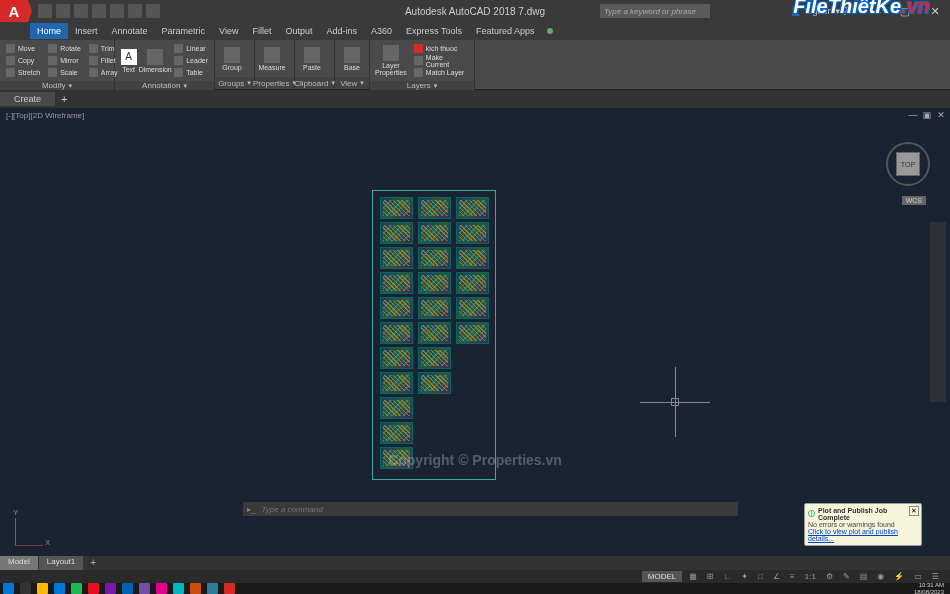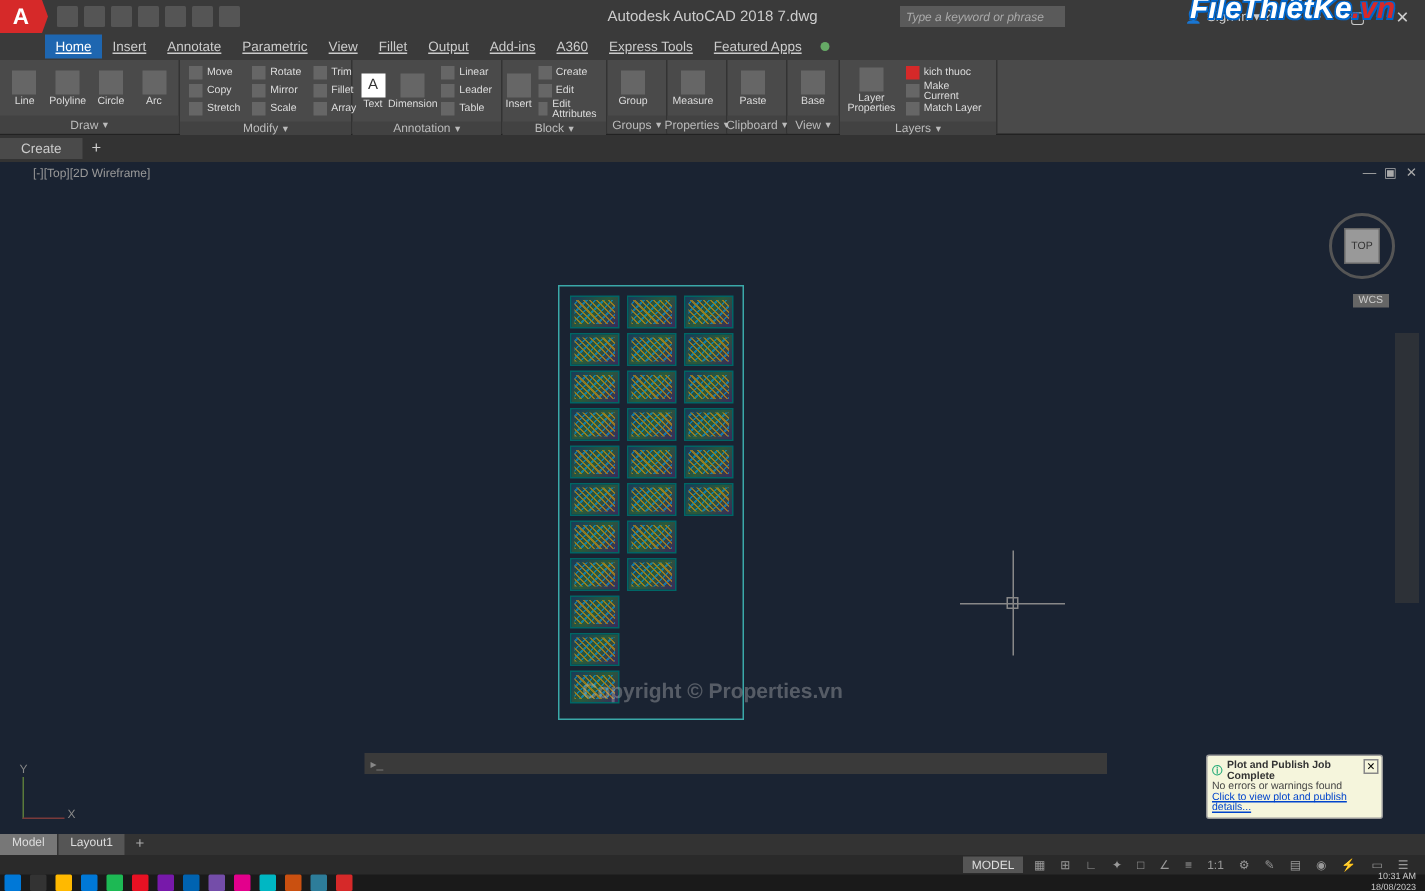--- a/index.html
+++ b/index.html
@@ -12,21 +12,21 @@
 .qat { display: flex; gap: 4px; padding-left: 10px; }
 .qat-btn { width: 14px; height: 14px; background: #555; border-radius: 1px; cursor: pointer; }
 .title-text { color: #ccc; font-size: 10px; position: absolute; left: 50%; transform: translateX(-50%); }
 .search-box { position: absolute; right: 240px; width: 110px; height: 14px; background: #5a5a5a; font-size: 8px; color: #aaa; padding: 0 4px; display: flex; align-items: center; font-style: italic; }
 .signin { position: absolute; right: 110px; color: #ccc; font-size: 9px; display: flex; align-items: center; gap: 3px; }
 .win-controls { position: absolute; right: 0; display: flex; }
 .win-btn { width: 30px; height: 22px; color: #ccc; font-size: 11px; display: flex; align-items: center; justify-content: center; cursor: pointer; }
 
 
 .menu-tabs { height: 18px; background: #3a3a3a; display: flex; align-items: center; padding-left: 30px; }
-.menu-tab { color: #ccc; font-size: 9px; padding: 3px 7px; cursor: pointer; text-decoration: underline; }
+.menu-tab { color: #ccc; font-size: 9px; padding: 3px 7px; cursor: pointer; }
 .menu-tab.active { background: #1e66b0; color: #fff; }
 .panel-dot { width: 6px; height: 6px; border-radius: 50%; background: #6a6; margin-left: 6px; }
 
 
 .ribbon { height: 50px; background: #4a4a4a; display: flex; border-bottom: 1px solid #222; }
 .ribbon-panel { border-right: 1px solid #333; display: flex; flex-direction: column; position: relative; }
 .panel-body { flex: 1; display: flex; padding: 2px; }
 .panel-label { height: 12px; background: #424242; color: #bbb; font-size: 8px; text-align: center; display: flex; align-items: center; justify-content: center; gap: 3px; }
 .panel-label::after { content: '▾'; font-size: 7px; }
 .big-btn { display: flex; flex-direction: column; align-items: center; justify-content: center; width: 30px; color: #ddd; font-size: 7px; gap: 1px; cursor: pointer; }
@@ -36,21 +36,21 @@
 .small-btn .micon { width: 9px; height: 9px; background: #666; }
 .layer-swatch { width: 80px; height: 11px; background: #333; color: #ccc; font-size: 7px; padding: 0 3px; display: flex; align-items: center; }
 .layer-color { width: 8px; height: 8px; background: cyan; margin-right: 3px; }
 
 
 .file-tabs { height: 18px; background: #333; display: flex; align-items: center; }
 .file-tab { background: #4a4a4a; color: #ccc; font-size: 9px; padding: 2px 14px; cursor: pointer; }
 .file-tab-plus { color: #ccc; padding: 2px 6px; font-size: 11px; cursor: pointer; }
 
 
-.viewport-header { height: 14px; background: #1a2332; color: #999; font-size: 8px; padding: 0 22px; display: flex; align-items: center; position: relative; }
+.viewport-header { height: 14px; background: #1a2332; color: #999; font-size: 8px; padding: 0 6px; display: flex; align-items: center; position: relative; }
 .vp-controls { position: absolute; right: 4px; display: flex; gap: 4px; }
 .vp-ctrl { width: 10px; height: 10px; color: #aaa; font-size: 9px; cursor: pointer; display: flex; align-items: center; justify-content: center; }
 
 
 .canvas { position: relative; height: 434px; background: #1a2332; overflow: hidden; }
 .drawing-bound { position: absolute; left: 372px; top: 68px; width: 124px; height: 290px; border: 1px solid #3aa8a8; }
 .thumb { position: absolute; width: 33px; height: 22px; background: linear-gradient(135deg, #1a3a5a, #2a5a3a, #3a2a5a); border: 1px solid #006666; }
 .thumb::after { content: ''; position: absolute; inset: 2px; background: repeating-linear-gradient(45deg, #fa0 0 1px, transparent 1px 3px), repeating-linear-gradient(-45deg, #0af 0 1px, transparent 1px 4px); opacity: 0.5; }
 
 .crosshair-h { position: absolute; top: 280px; left: 640px; width: 70px; height: 1px; background: #888; }
@@ -137,41 +137,20 @@
   <div class="menu-tab">Fillet</div>
   <div class="menu-tab">Output</div>
   <div class="menu-tab">Add-ins</div>
   <div class="menu-tab">A360</div>
   <div class="menu-tab">Express Tools</div>
   <div class="menu-tab">Featured Apps</div>
   <div class="panel-dot"></div>
 </div>
 
 <div class="ribbon">
-  <div class="ribbon-panel" style="width:120px">
-    <div class="panel-body">
-      <div class="big-btn">
-          <div class="icon"></div>
-          <span>Line</span>
-        </div>
-      <div class="big-btn">
-          <div class="icon"></div>
-          <span>Polyline</span>
-        </div>
-      <div class="big-btn">
-          <div class="icon"></div>
-          <span>Circle</span>
-        </div>
-      <div class="big-btn">
-          <div class="icon"></div>
-          <span>Arc</span>
-        </div>
-    </div>
-    <div class="panel-label">Draw</div>
-  </div>
 
   <div class="ribbon-panel" style="width:115px">
     <div class="panel-body">
       <div class="small-btn-col">
         <div class="small-btn">
             <div class="micon"></div>
             <span>Move</span>
           </div>
         <div class="small-btn">
             <div class="micon"></div>
@@ -235,43 +214,20 @@
           </div>
         <div class="small-btn">
             <div class="micon"></div>
             <span>Table</span>
           </div>
       </div>
     </div>
     <div class="panel-label">Annotation</div>
   </div>
 
-  <div class="ribbon-panel" style="width:70px">
-    <div class="panel-body">
-      <div class="big-btn">
-          <div class="icon"></div>
-          <span>Insert</span>
-        </div>
-      <div class="small-btn-col">
-        <div class="small-btn">
-            <div class="micon"></div>
-            <span>Create</span>
-          </div>
-        <div class="small-btn">
-            <div class="micon"></div>
-            <span>Edit</span>
-          </div>
-        <div class="small-btn">
-            <div class="micon"></div>
-            <span>Edit Attributes</span>
-          </div>
-      </div>
-    </div>
-    <div class="panel-label">Block</div>
-  </div>
 
 
   <div class="ribbon-panel" style="width:40px">
     <div class="panel-body">
         <div class="big-btn">
           <div class="icon"></div>
           <span>Group</span>
         </div>
       </div>
     <div class="panel-label">Groups</div>
@@ -399,20 +355,21 @@
     <div class="notif-title">
         <span style="color:#2a7">ⓘ</span>
         <span>Plot and Publish Job Complete</span>
       </div>
     <div style="color:#444">No errors or warnings found</div>
     <div class="notif-link">Click to view plot and publish details...</div>
   </div>
 
   <div class="cmdline">
     <span>▸_</span>
+    <input placeholder="Type a command" style="">
   </div>
 </div>
 
 <div class="watermark-logo">
   <span>File</span><span>Thiết</span><span>Ke</span><span class="vn">.vn</span>
 </div>
 <div class="copyright">Copyright © Properties.vn</div>
 
 <div class="layout-tabs">
   <div class="layout-tab active">Model</div>

